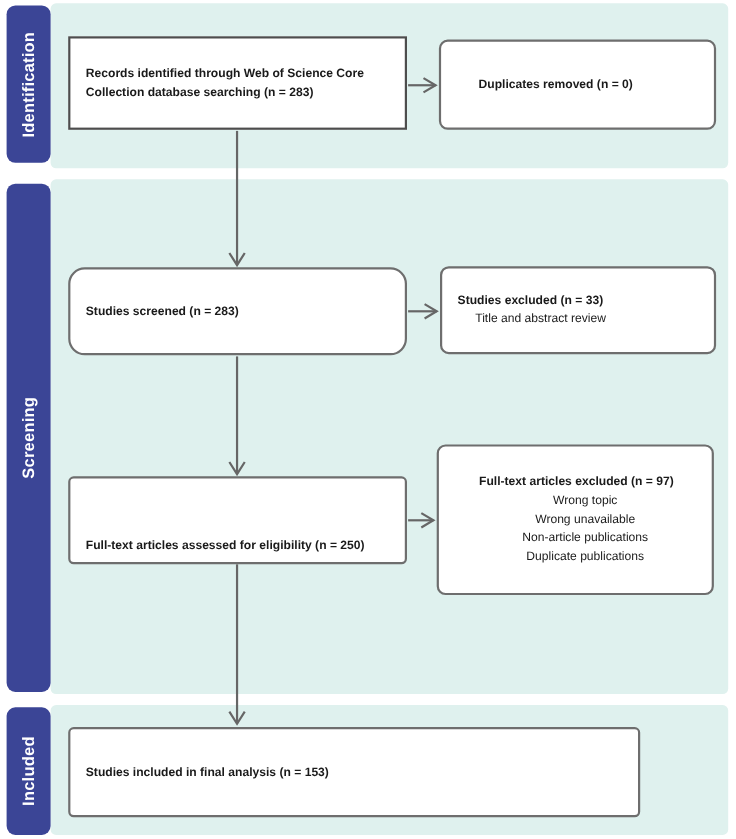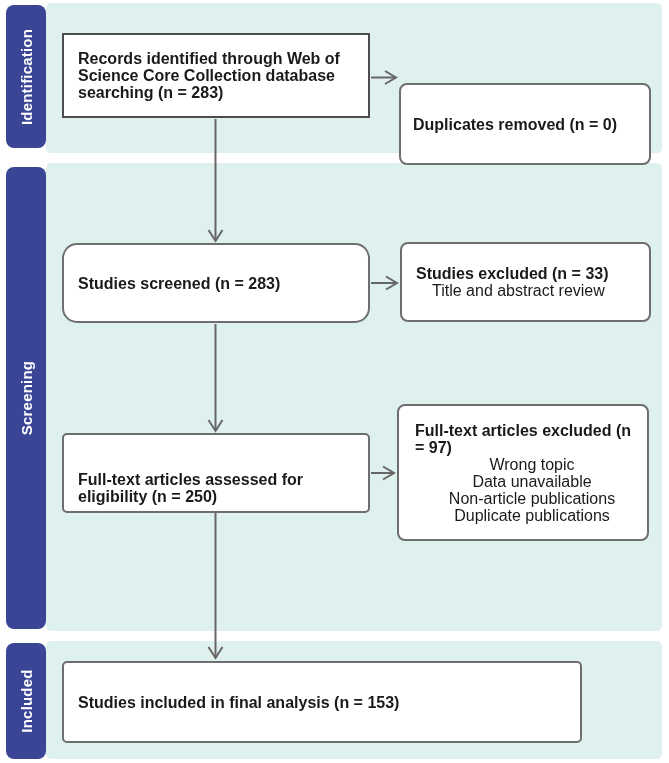--- a/index.html
+++ b/index.html
@@ -46,31 +46,31 @@
     letter-spacing:.2px;
   }
   
   .box{
     position:absolute;
     background:#ffffff;
     border:2px solid var(--box-border);
     border-radius:8px;
     box-sizing:border-box;
     color:var(--text);
-    font-size:16px;line-height:17px;
+    font-size:11px;line-height:17px;
     display:flex;flex-direction:column;justify-content:center;
     padding:6px 14px;
   }
   .box .bold{font-weight:bold;}
   .box-records{
     left:62px;top:33px;width:308px;height:85px;
     border-color:var(--records-box-border);
     border-radius:0;
   }
-  .box-duplicates{left:399px;top:36px;width:252px;height:82px;padding-left:12px;margin-top:47px;}
+  .box-duplicates{left:399px;top:36px;width:252px;height:82px;padding-left:34px;}
   .box-screened{left:62px;top:243px;width:308px;height:80px;border-radius:15px;}
   .box-studies-excluded{left:400px;top:242px;width:251px;height:80px;}
   .box-fulltext{left:62px;top:433px;width:308px;height:80px;border-radius:5px;justify-content:flex-end;}
   .box-fulltext-excluded{left:397px;top:404px;width:252px;height:137px;padding-left:16px;align-items:center;}
   .box-included{left:62px;top:661px;width:520px;height:82px;border-radius:5px;}
   .reason{padding-left:16px;font-weight:normal;}
   
   .arrows{position:absolute;left:0;top:0;width:669px;height:763px;pointer-events:none;}
   .arrows line,.arrows polyline{
     stroke:var(--arrow);stroke-width:2;fill:none;
@@ -140,21 +140,21 @@
     <span class="reason">Title and abstract review</span>
   </div>
 
   <div class="box box-fulltext">
     <span class="bold">Full-text articles assessed for eligibility (n = 250)</span>
   </div>
 
   <div class="box box-fulltext-excluded">
     <span class="bold">Full-text articles excluded (n = 97)</span>
     <span class="reason">Wrong topic</span>
-    <span class="reason">Data unavailable</span>
+    <span class="reason">Wrong unavailable</span>
     <span class="reason">Non-article publications</span>
     <span class="reason">Duplicate publications</span>
   </div>
 
   <div class="box box-included">
     <span class="bold">Studies included in final analysis (n = 153)</span>
   </div>
 
 </div>
 

